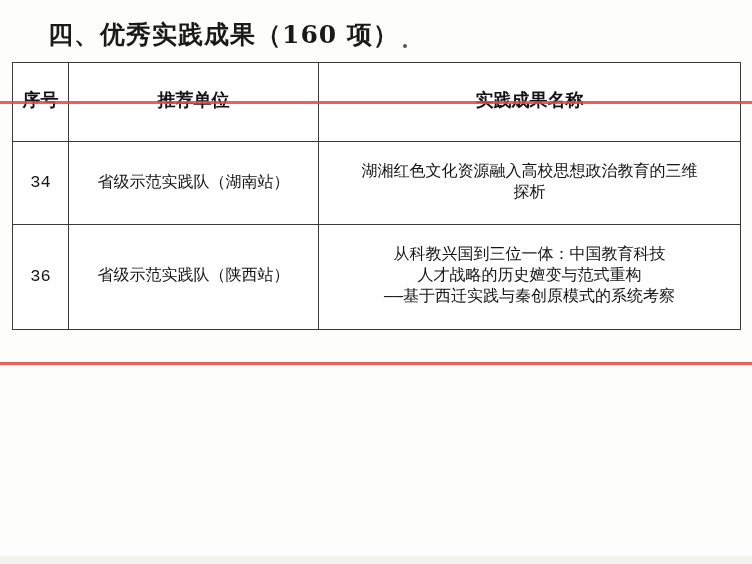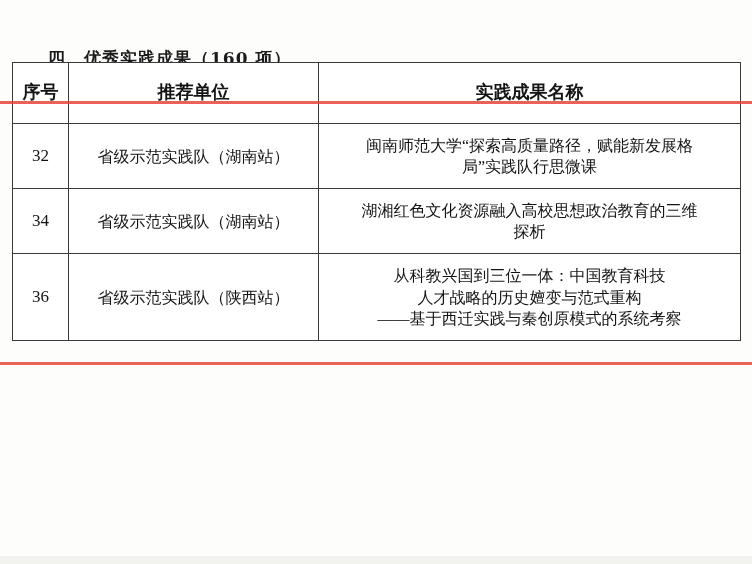--- a/index.html
+++ b/index.html
@@ -17,27 +17,26 @@
   .page {
     position: relative;
     width: 752px;
     height: 564px;
     background: #fdfdfb;
   }
   .doc-title {
     position: absolute;
     left: 48px;
     top: 18px;
-    font-size: 17px;
+    font-size: 25px;
     font-weight: bold;
     color: #1a1a1a;
     letter-spacing: 1px;
     font-family: "DejaVu Serif", "Liberation Serif", serif;
     white-space: nowrap;
-    margin-top: 29px;
   }
   .title-dot {
     display: inline-block;
     width: 4px;
     height: 4px;
     background: #555;
     border-radius: 50%;
     vertical-align: bottom;
     margin-left: 4px;
     margin-bottom: 3px;
@@ -46,25 +45,25 @@
     position: absolute;
     left: 12px;
     top: 62px;
     width: 728px;
     border-collapse: collapse;
     table-layout: fixed;
     background: #ffffff;
   }
   table.grid td, table.grid th {
     border: 1px solid #3a3a3a;
-    font-family: Liberation Serif, serif;
+    font-family: Liberation Mono, monospace;
     color: #141414;
     text-align: center;
     vertical-align: middle;
-    padding: 11px 4px;
+    padding: 20px 4px;
     line-height: 1.32;
   }
   table.grid th {
     font-weight: bold;
     font-size: 18px;
     height: 38px;
   }
   .col-no { width: 56px; }
   .col-unit { width: 250px; }
   .col-name { width: 422px; }
@@ -118,28 +117,20 @@
     </colgroup>
     <thead>
       <tr>
         <th>序号</th>
         <th>推荐单位</th>
         <th>实践成果名称</th>
       </tr>
     </thead>
     <tbody>
       <tr>
-        <td class="cell-no">32</td>
-        <td class="cell-unit">省级示范实践队（湖南站）</td>
-        <td class="cell-name">
-          <span class="line">闽南师范大学“探索高质量路径，赋能新发展格</span>
-          <span class="line">局”实践队行思微课</span>
-        </td>
-      </tr>
-      <tr>
         <td class="cell-no">34</td>
         <td class="cell-unit">省级示范实践队（湖南站）</td>
         <td class="cell-name">
           <span class="line">湖湘红色文化资源融入高校思想政治教育的三维</span>
           <span class="line">探析</span>
         </td>
       </tr>
       <tr>
         <td class="cell-no">36</td>
         <td class="cell-unit">省级示范实践队（陕西站）</td>

